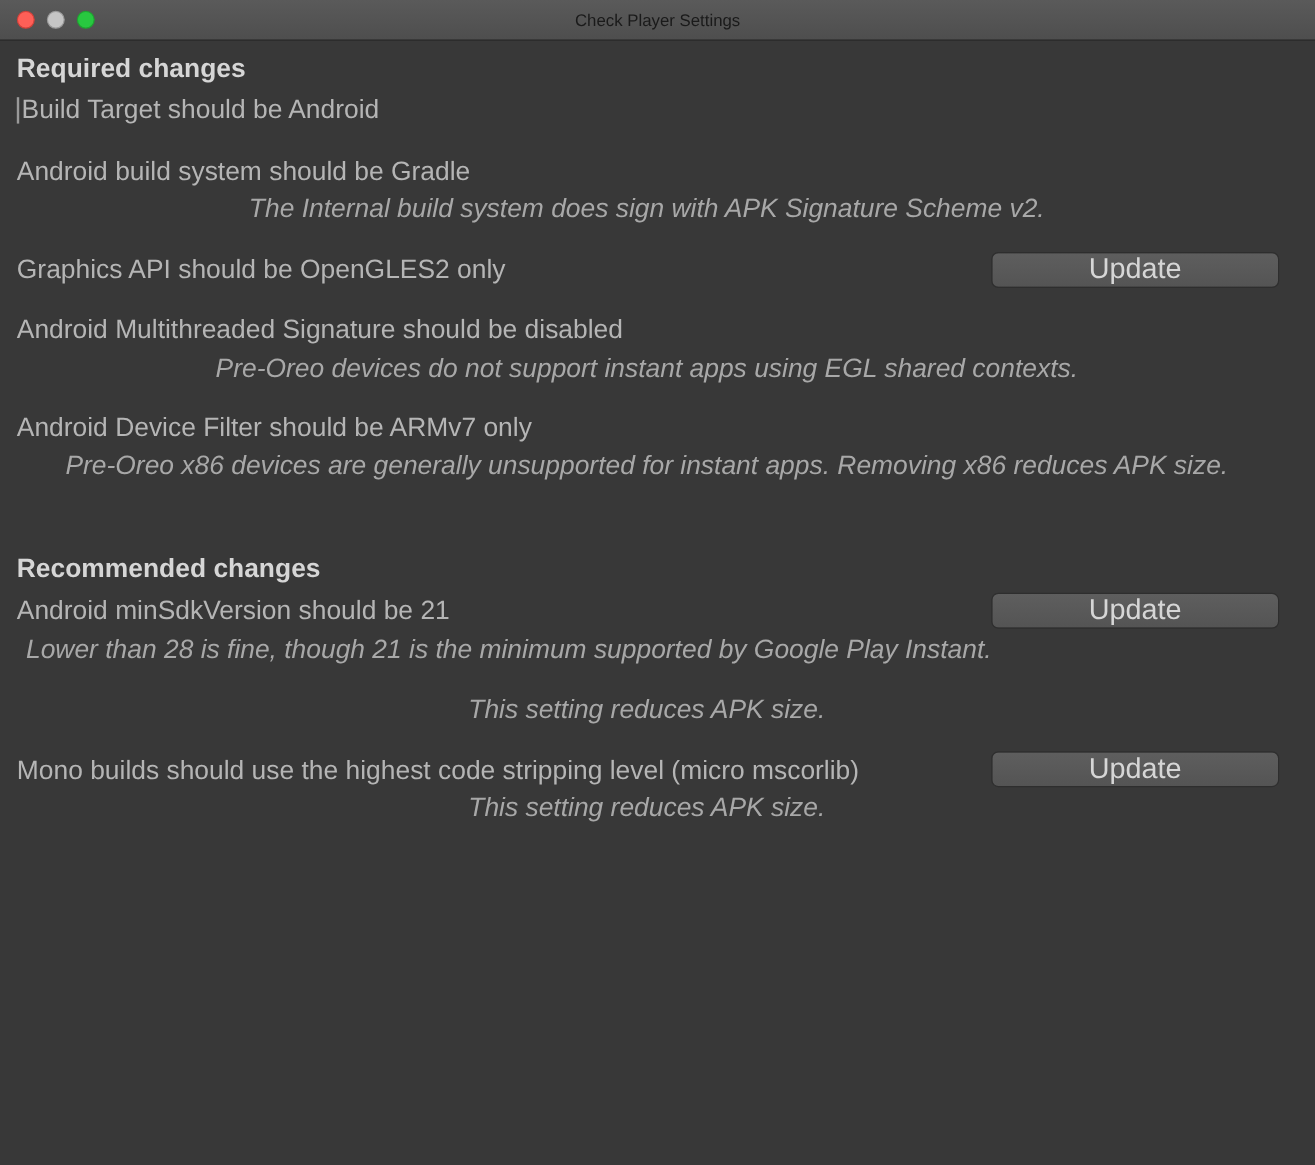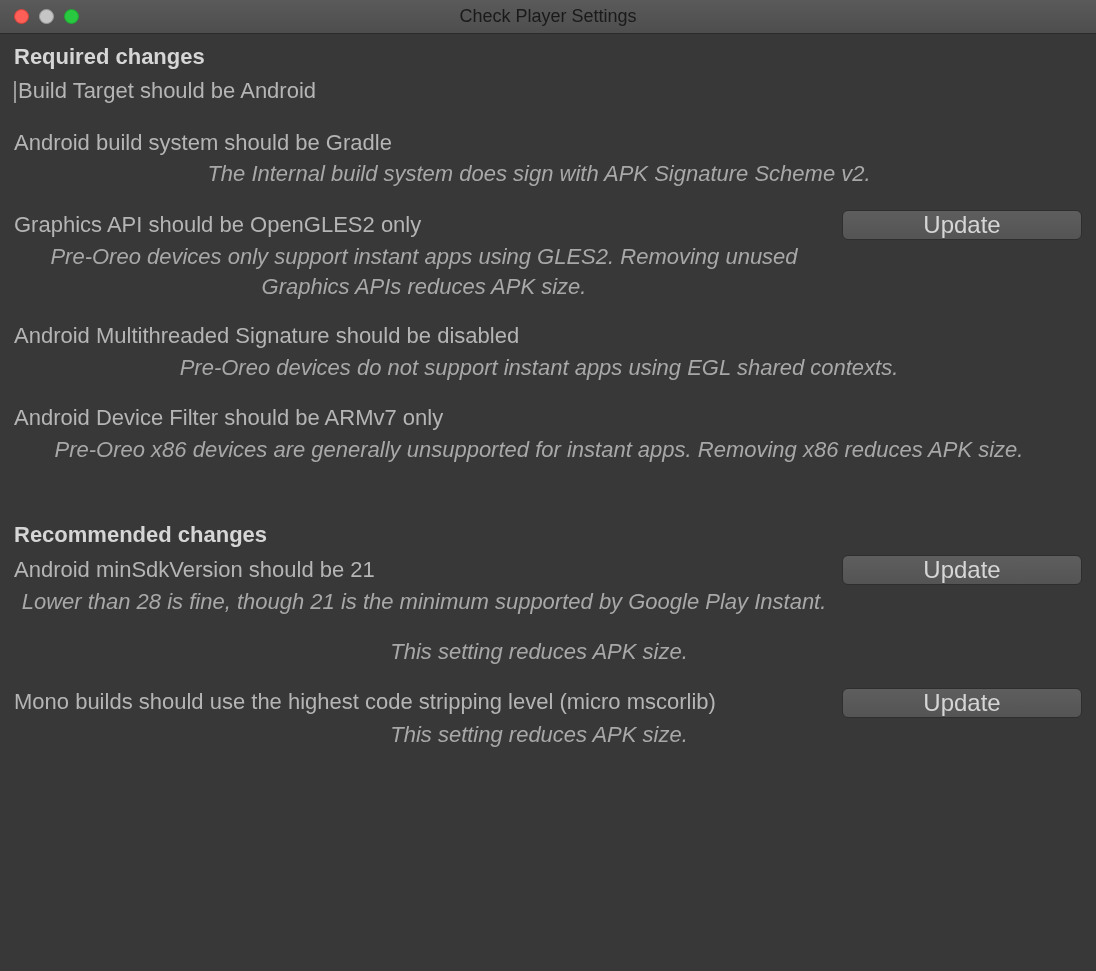--- a/index.html
+++ b/index.html
@@ -35,42 +35,42 @@
       height: 15px;
       border-radius: 50%;
     }
     .tl-close { background: #ff5f57; border: 0.5px solid #d1413a; }
     .tl-min { background: #c5c5c5; border: 0.5px solid #9a9a9a; }
     .tl-max { background: #28c840; border: 0.5px solid #1ea430; }
     .title-text {
       flex: 1;
       text-align: center;
       color: #1a1a1a;
-      font-size: 18px;
+      font-size: 14px;
       font-weight: 400;
     }
     .content {
-      padding: 10px 14px 14px 14px;
+      padding: 10px 30px 14px 14px;
       color: #b5b5b5;
     }
     .section-heading {
       color: #d6d6d6;
       font-size: 22px;
       font-weight: 700;
       margin-bottom: 6px;
     }
     .item {
       margin-bottom: 22px;
     }
     .item.with-desc {
       margin-bottom: 20px;
     }
     .item-row {
       display: flex;
-      align-items: center;
+      align-items: flex-end;
       gap: 16px;
     }
     .item-title {
       flex: 1;
       color: #b5b5b5;
       font-size: 22px;
       font-weight: 400;
       line-height: 1.35;
     }
     .item-desc {
@@ -135,21 +135,20 @@
       <div class="item-title">Android build system should be Gradle</div>
     </div>
     <div class="item-desc">The Internal build system does sign with APK Signature Scheme v2.</div>
   </div>
 
   <div class="item with-desc">
     <div class="item-row">
       <div class="item-title">Graphics API should be OpenGLES2 only</div>
       <button class="update-btn">Update</button>
     </div>
-    <div class="item-desc" style="max-width:820px">Pre-Oreo devices only support instant apps using GLES2. Removing unused Graphics APIs reduces APK size.</div>
   </div>
 
   <div class="item with-desc">
     <div class="item-row">
       <div class="item-title">Android Multithreaded Signature should be disabled</div>
     </div>
     <div class="item-desc">Pre-Oreo devices do not support instant apps using EGL shared contexts.</div>
   </div>
 
   <div class="item with-desc">

